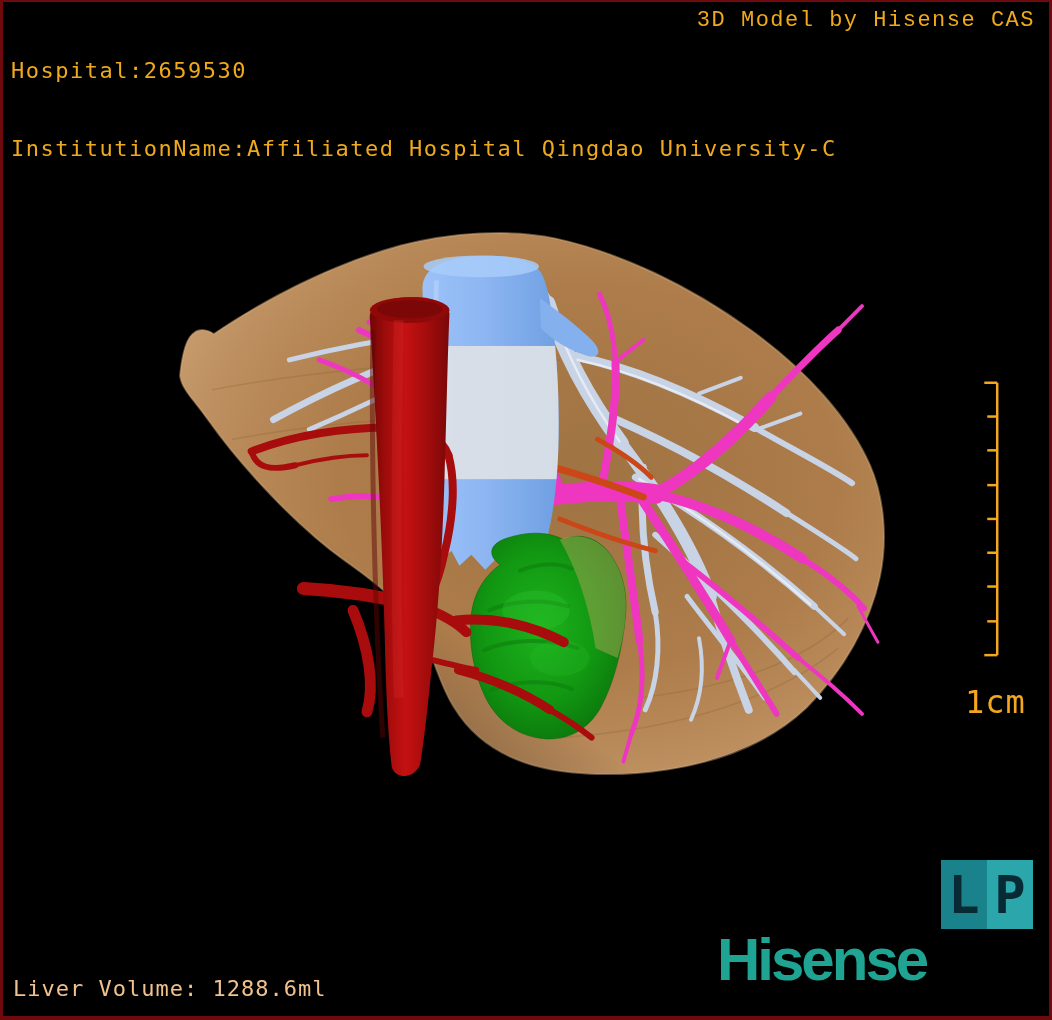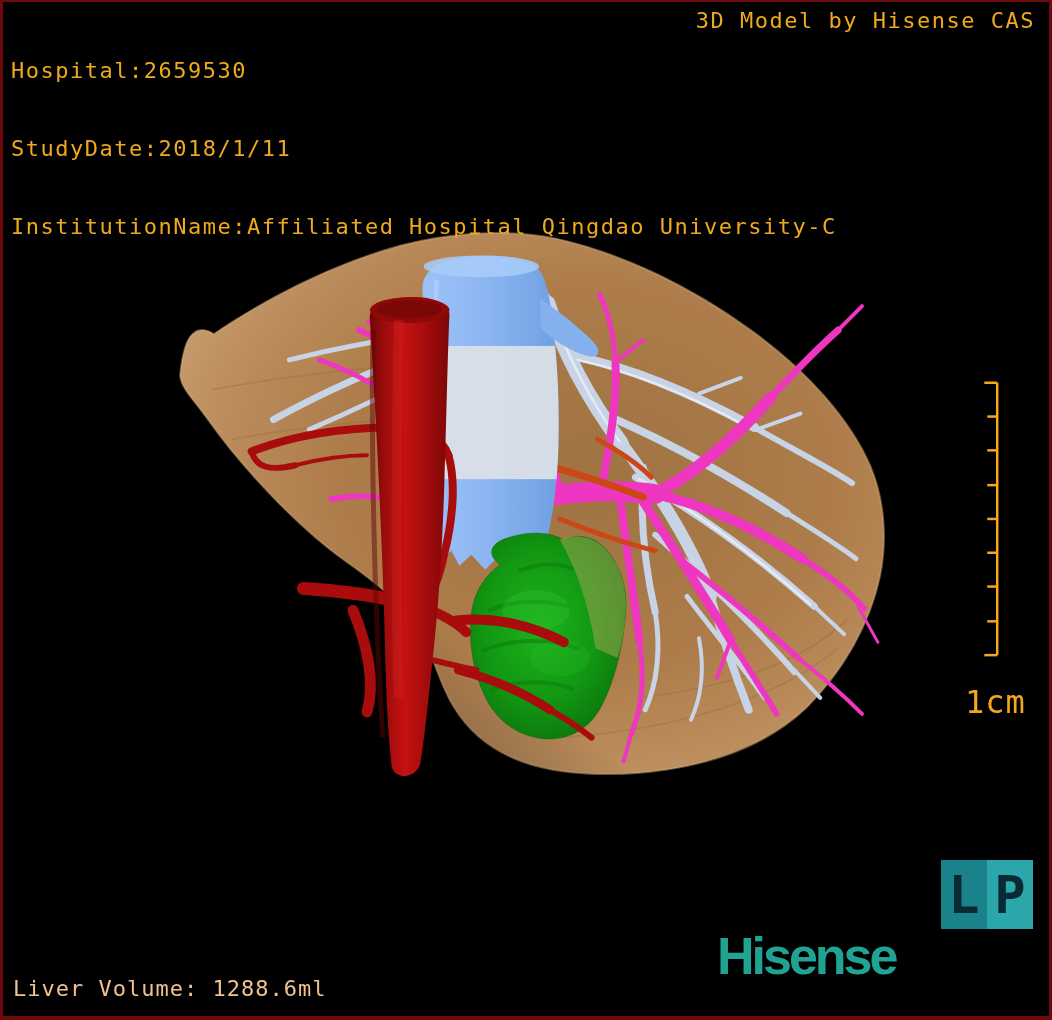--- a/index.html
+++ b/index.html
@@ -6,36 +6,36 @@
   #screen{
     position:relative;width:1052px;height:1020px;background:#000;
     box-sizing:border-box;overflow:hidden;
     border-style:solid;border-color:var(--border,#6E090E);
     border-width:2px 3px 4px 3px;
     font-family:"DejaVu Sans Mono",monospace;
   }
   .ovtext{position:absolute;color:var(--overlay_text,#EFA91C);font-size:22px;
     letter-spacing:1.5px;white-space:pre;line-height:26px;}
   #header{left:8px;top:4px;}
-  #watermark{right:14px;top:6px;text-align:right;}
+  #watermark{right:14px;top:6px;text-align:right;font-family:Liberation Mono, monospace;}
   #volume{left:10px;top:974px;color:var(--footer_text,#EFC28E);letter-spacing:1px;}
   #scale-label{left:962px;top:659px;color:var(--scale_text,#F2A71E);font-size:32px;letter-spacing:1px;margin-top:28px;}
   #viewport{position:absolute;left:0;top:0;width:1046px;height:1014px;}
   #lp-marker{
     position:absolute;left:938px;top:858px;width:92px;height:69px;display:flex;
   }
   .lp-half{flex:1;display:flex;align-items:center;justify-content:center;
     color:var(--marker_letter,#072A34);font-size:52px;font-weight:bold;
     font-family:"DejaVu Sans Mono",monospace;line-height:1;}
   #lp-left{background:var(--marker_bg_left,#1A828A);}
   #lp-right{background:var(--marker_bg_right,#2BA7AB);}
   #logo{
     position:absolute;left:714px;top:928px;
     font-family:"Liberation Sans",sans-serif;font-weight:bold;
-    font-size:52px;letter-spacing:-3px;color:var(--logo,#1FA392);line-height:1;
+    font-size:60px;letter-spacing:-3px;color:var(--logo,#1FA392);line-height:1;
   }
 </style>
 </head>
 <body>
 
 <div id="screen">
 
   <svg id="viewport" viewBox="0 0 1052 1020" xmlns="http://www.w3.org/2000/svg">
     <defs>
       <radialGradient id="gLiver" cx="58%" cy="45%" r="64%">
@@ -208,21 +208,20 @@
       <path d="M990,486 H1000"></path>
       <path d="M990,520 H1000"></path>
       <path d="M990,554 H1000"></path>
       <path d="M990,588 H1000"></path>
       <path d="M990,623 H1000"></path>
     </g>
   </svg>
 
   <div id="header" class="ovtext">
     <div>Hospital:2659530</div>
-    <div>StudyDate:2018/1/11</div>
     <div>InstitutionName:Affiliated Hospital Qingdao University-C</div>
   </div>
 
   <div id="watermark" class="ovtext">3D Model by Hisense CAS</div>
 
   <div id="scale-label" class="ovtext">1cm</div>
 
   <div id="volume" class="ovtext">Liver Volume: 1288.6ml</div>
 
   <div id="lp-marker">

